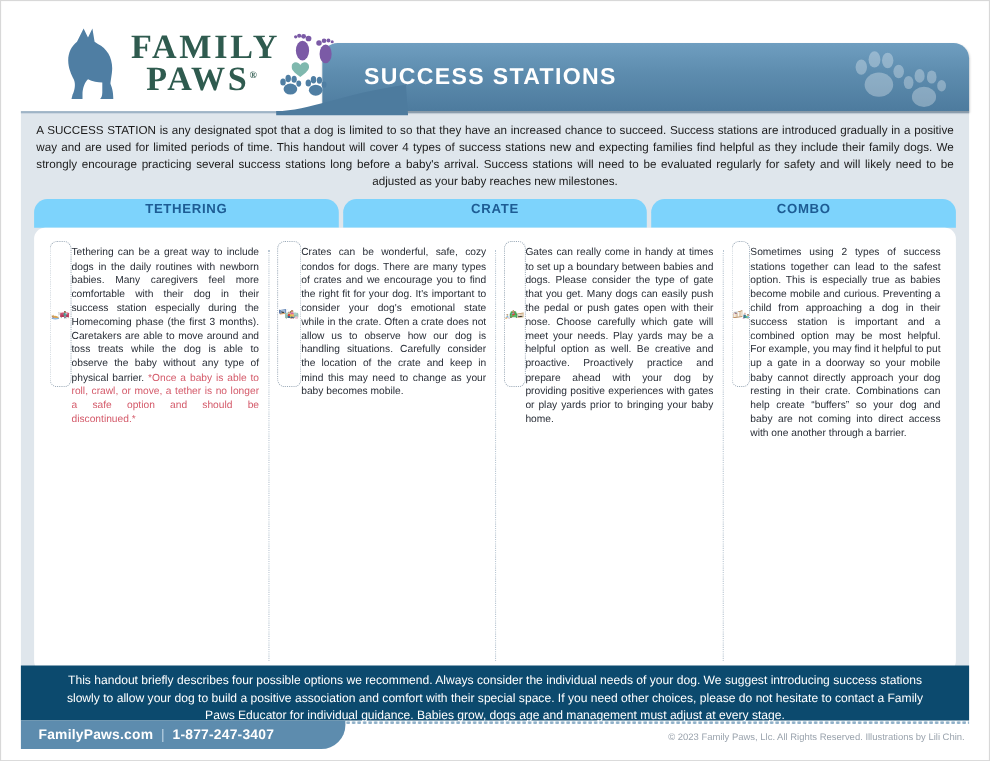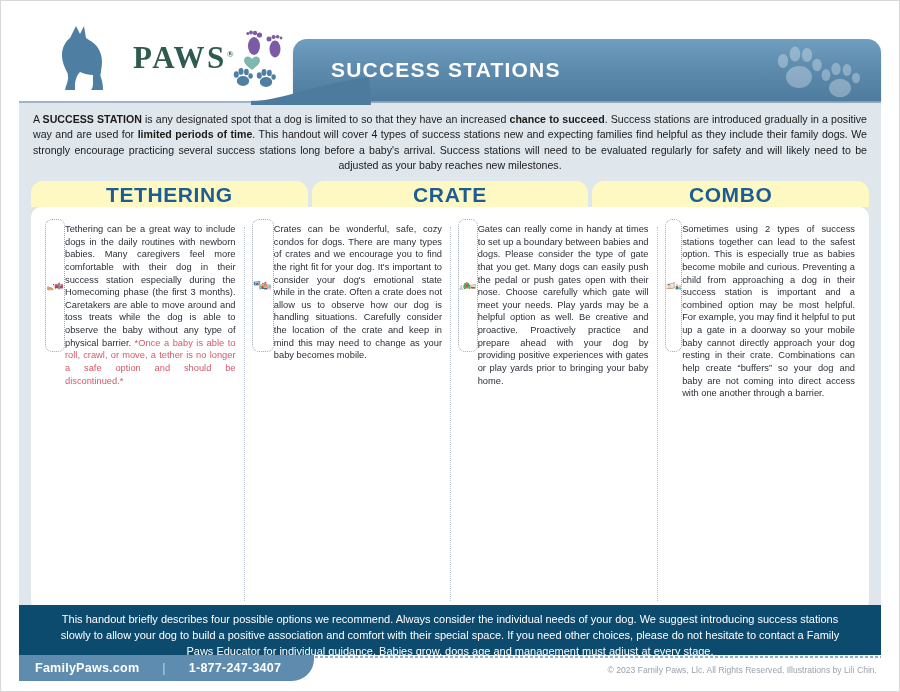--- a/index.html
+++ b/index.html
@@ -109,42 +109,42 @@
   }
 
   .intro {
     padding: 9px 14px 6px 14px;
     font-size: 10.6px;
     line-height: 1.45;
     color: #1b1b1b;
     text-align: justify;
     text-align-last: center;
   }
-  .intro b { font-weight: bold; }
+  .intro b { font-weight: normal; }
 
   
   .tabs-row {
     position: absolute;
     left: 12px;
     right: 12px;
     top: 78px;
     height: 26px;
     display: flex;
     gap: 4px;
   }
   .tab {
     flex: 1 1 0;
-    background: #fef9c3;
+    background: #7dd3fc;
     border-radius: 12px 12px 0 0;
     display: flex;
     align-items: flex-start;
     justify-content: center;
     padding-top: 2px;
     color: #1d5c94;
-    font-size: 21px;
+    font-size: 12px;
     font-weight: bold;
     letter-spacing: .6px;
   }
 
   
   .cards {
     position: absolute;
     left: 12px;
     right: 12px;
     top: 104px;
@@ -226,21 +226,20 @@
     background: #5d8cae;
     border-radius: 0 0 22px 0;
     display: flex;
     align-items: center;
     padding-left: 16px;
     box-sizing: border-box;
     color: #ffffff;
     font-size: 12.6px;
     font-weight: bold;
     letter-spacing: .2px;
-    gap: 16px;
   }
   .bb-sep {
     display: inline-block;
     margin: 0 7px;
     color: #bcd3e4;
     font-weight: normal;
   }
   .copyright {
     position: absolute;
     right: 22px;
@@ -253,20 +252,21 @@
 <body>
 
 <div class="page">
 
   <div class="logo-area">
     <svg class="logo-dog" viewBox="0 0 58 72">
       <path fill="#4f7ea3" d="M23 4 L17 16 C12 20 9 26 9 33 C9 40 12 46 14 50 C16 54 15 60 13 64 L12 68 L22 68 L22 64 C22 58 24 53 27 50 C31 52 36 53 40 53 L40 62 C40 65 39 67 38 68 L47 68 L47 60 C47 52 49 46 49 40 C49 30 44 22 36 18 L33 16 L31 4 L27 12 Z"></path>
       <path fill="#4f7ea3" d="M46 52 C49 56 50 62 50 68 L44 68 C45 62 44 56 43 53 Z"></path>
     </svg>
     <div class="logo-words">
+      <div class="logo-line1">FAMILY</div>
       <div class="logo-line2"><span>PAWS</span><span class="logo-reg">®</span></div>
     </div>
     <div class="logo-icons">
       <svg class="lg-ico" style="left:8px; top:2px;" width="22" height="30" viewBox="0 0 22 30">
         <ellipse cx="8" cy="18" rx="6" ry="9" fill="#7b5aa6"></ellipse>
         <circle cx="13.5" cy="7" r="2.6" fill="#7b5aa6"></circle>
         <circle cx="9" cy="5" r="2.2" fill="#7b5aa6"></circle>
         <circle cx="5" cy="4.5" r="1.9" fill="#7b5aa6"></circle>
         <circle cx="1.8" cy="5.5" r="1.5" fill="#7b5aa6"></circle>
       </svg>

